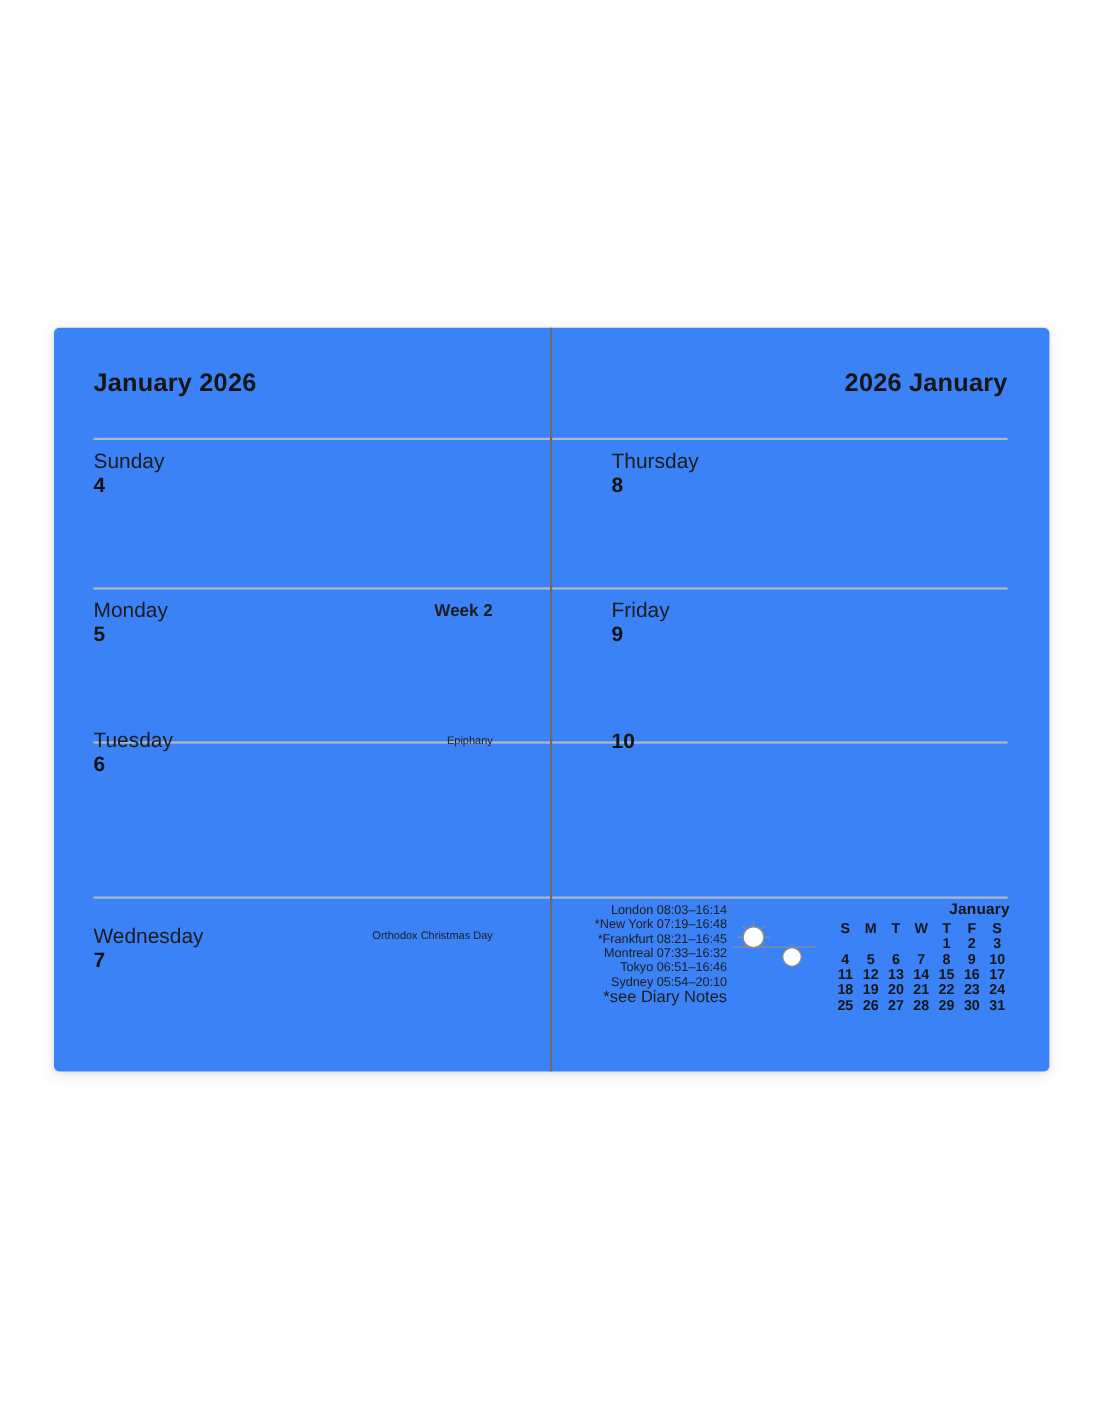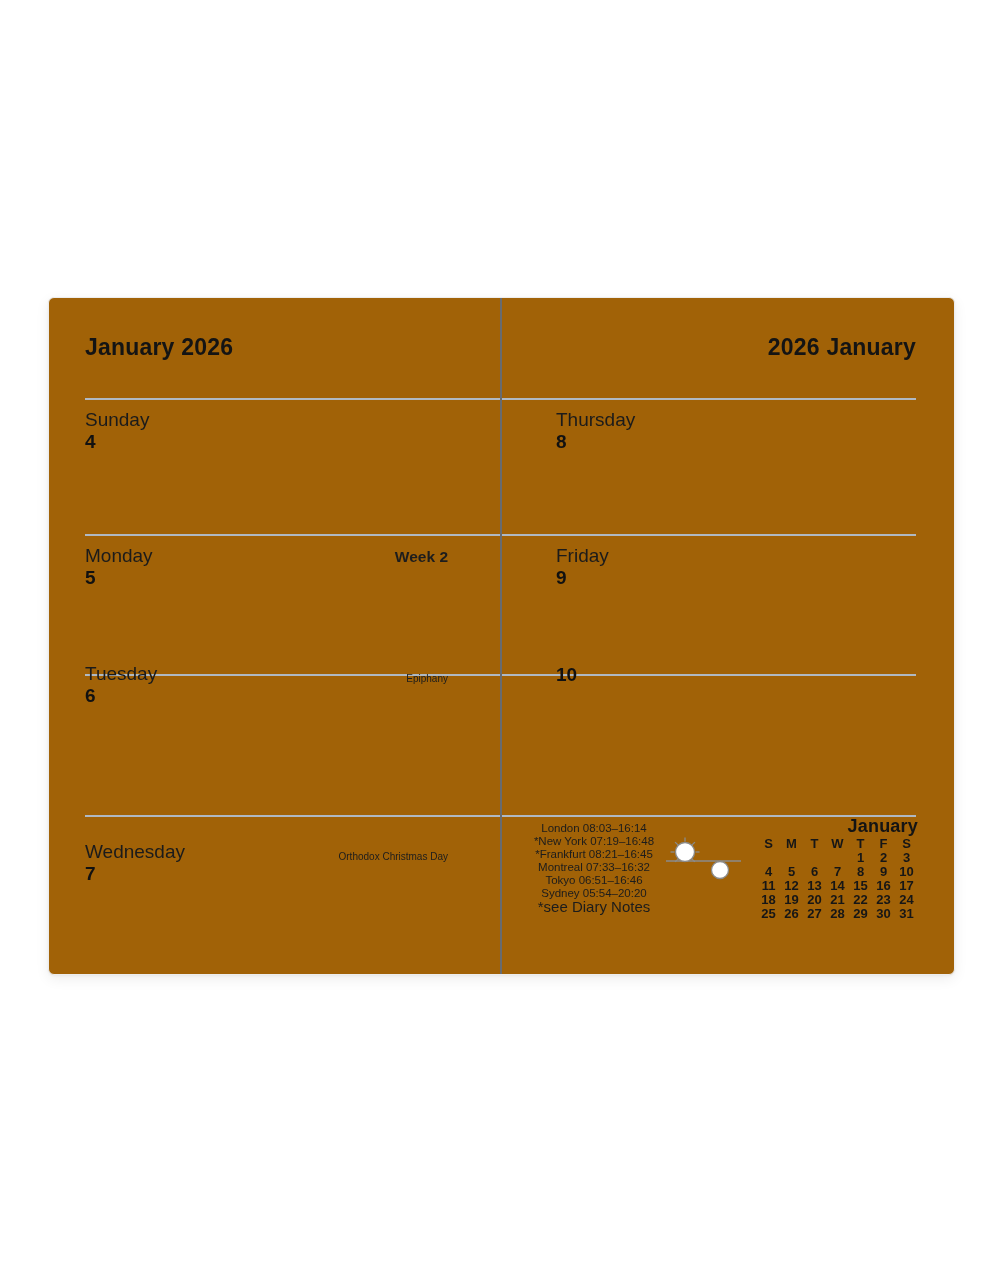--- a/index.html
+++ b/index.html
@@ -1,55 +1,55 @@
 <!DOCTYPE html>
 <html><head>
 <meta charset="utf-8">
 <style>
   * { margin:0; padding:0; box-sizing:border-box; }
   html,body { width:1000px; height:1278px; background:#ffffff;
     font-family:"Liberation Sans","DejaVu Sans",sans-serif; color:#1b1b1b; }
   .stage { position:relative; width:1000px; height:1278px; overflow:hidden; }
 
   .sheet { position:absolute; left:48px; top:297px; width:907px; height:678px;
-    background:#a16207; border:1px solid #ededed; border-radius:6px;
+    background:#3b82f6; border:1px solid #ededed; border-radius:6px;
     box-shadow:0 4px 14px rgba(0,0,0,.07), 0 1px 3px rgba(0,0,0,.05); }
 
   .gutter { position:absolute; left:451px; top:0; bottom:0; width:2px; background:#686b6f; }
 
   .rule { position:absolute; left:36px; right:38px; height:2px; background:#b0b9c3; }
   .rule1 { top:100px; } .rule2 { top:236px; } .rule3 { top:376px; } .rule4 { top:517px; }
 
   .page-title { position:absolute; top:36px; font-size:23px; font-weight:700;
     letter-spacing:.2px; color:#141414; }
   .title-left { left:36px; }
   .title-right { right:38px; text-align:right; }
 
   .cell { position:absolute; }
   .cell-left { left:36px; width:363px; }
   .cell-right { left:507px; width:362px; }
   .ct1 { top:111px; } .ct2 { top:247px; } .ct3 { top:365px; } .ct4 { top:528px;margin-top:15px; }
 
-  .day-head { display:flex; justify-content:space-between; align-items:flex-end; }
+  .day-head { display:flex; justify-content:space-between; align-items:center; }
   .day-name { font-size:19px; line-height:21px; font-weight:400; color:#1b1b1b; }
   .day-num  { font-size:19px; line-height:22px; font-weight:700; color:#111; margin-top:1px; }
   .align-right { text-align:left; }
   .note { font-size:10px; font-weight:400; color:#1d1d1d; }
   .week-label { font-size:15.5px; font-weight:700; color:#1d1d1d; }
   .moon { font-size:14px; color:#1d1d1d; white-space:nowrap; }
   .moon .glyph { font-size:15px; margin-right:4px; }
 
   .info-section { position:absolute; left:454px; top:517px; width:453px; height:161px; }
-  .sun-times { position:absolute; left:12px; top:7px; width:158px; text-align:center;
+  .sun-times { position:absolute; left:0; top:7px; width:158px; text-align:right;
     font-size:11.5px; line-height:13px; color:#1c1c1c; }
   .sun-times .foot { font-size:15px; }
   .sunrise-icon { position:absolute; left:162px; top:21px; }
 
   .mini-cal { position:absolute; right:38px; top:2px; width:161px; }
-  .mini-cal-title { font-size:18px; line-height:19px; font-weight:700; text-align:right;
+  .mini-cal-title { font-size:14px; line-height:19px; font-weight:700; text-align:right;
     color:#141414; letter-spacing:.2px; }
   .cal-grid { display:grid; grid-template-columns:repeat(7,23px); margin-top:1px; }
   .cal-grid span { font-size:13px; line-height:14px; font-weight:700; text-align:center;
     color:#161616; }
 </style>
 </head>
 <body>
 
 <div class="stage">
   <div class="sheet">
@@ -111,21 +111,21 @@
     </div>
 
     <div class="info-section">
 
       <div class="sun-times">
         <div>London 08:03–16:14</div>
         <div>*New York 07:19–16:48</div>
         <div>*Frankfurt 08:21–16:45</div>
         <div>Montreal 07:33–16:32</div>
         <div>Tokyo 06:51–16:46</div>
-        <div>Sydney 05:54–20:20</div>
+        <div>Sydney 05:54–20:10</div>
         <div class="foot">*see Diary Notes</div>
       </div>
 
       <svg class="sunrise-icon" width="78" height="46" viewBox="0 0 78 46" fill="none">
         <g stroke="#8b8b8b" stroke-width="1.3">
           <line x1="1" y1="25" x2="76" y2="25"></line>
           <circle cx="20" cy="16" r="9.5" fill="#ffffff"></circle>
           <line x1="20" y1="1.5" x2="20" y2="5.5"></line>
           <line x1="29.9" y1="6.1" x2="27.1" y2="8.9"></line>
           <line x1="34.5" y1="16" x2="30.5" y2="16"></line>

